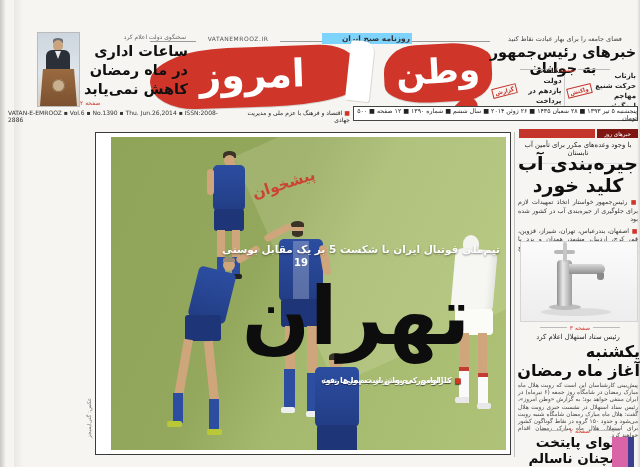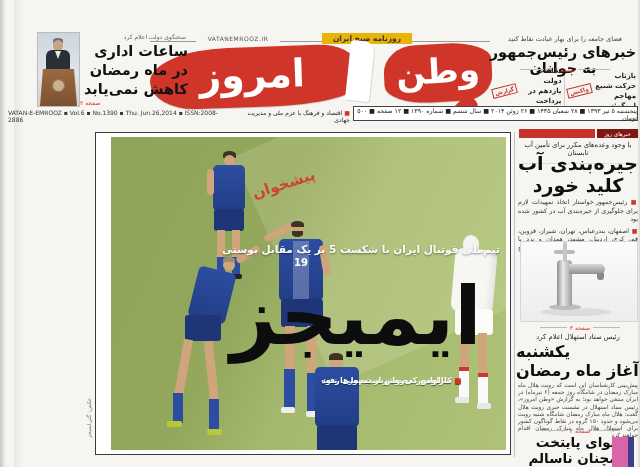--- a/index.html
+++ b/index.html
@@ -12,21 +12,21 @@
   .rtl{direction:rtl;unicode-bidi:plaintext;}
 
   
   .page-edge-left{left:0;top:0;width:6px;height:467px;background:linear-gradient(90deg,#c9c7c2,#f6f5f1);}
   .page-edge-right{right:0;top:0;width:3px;height:467px;background:linear-gradient(270deg,#d8d6d1,#f6f5f1);}
   .page-crease{left:14px;top:0;width:10px;height:467px;background:linear-gradient(90deg,rgba(0,0,0,0.05),rgba(0,0,0,0));}
 
   
   .mast-rule{left:150px;top:41px;width:340px;height:0;border-top:1px solid #999;}
   .mast-url{left:196px;top:34px;width:80px;font-size:6px;letter-spacing:.5px;color:#555;background:#f6f5f1;text-align:center;padding:1px 2px;}
-  .mast-tagline{left:322px;top:33px;width:86px;font-size:7.5px;font-weight:bold;color:#333;background:#eab308;text-align:center;padding:1px 2px;}
+  .mast-tagline{left:322px;top:33px;width:86px;font-size:7.5px;font-weight:bold;color:#333;background:#7dd3fc;text-align:right;padding:1px 2px;}
 
   .logo-blob{background:#cf3529;box-shadow:0 1px 0 rgba(0,0,0,.15);}
   .logo-left{left:150px;top:47px;width:206px;height:60px;border-radius:38% 18% 42% 22% / 52% 34% 30% 46%;transform:rotate(-2deg);}
   .logo-right{left:384px;top:44px;width:108px;height:58px;border-radius:30% 40% 26% 42% / 46% 30% 44% 32%;transform:rotate(-3deg);}
   .logo-one{left:348px;top:41px;width:24px;height:60px;background:#fff;transform:rotate(6deg);border-radius:4px 10px 2px 2px;box-shadow:1px 1px 0 rgba(0,0,0,.12);}
   .logo-drop{left:458px;top:97px;width:20px;height:20px;background:#cf3529;border-radius:50% 50% 50% 0;transform:rotate(45deg);}
   .logo-word{color:#fff;font-weight:900;text-align:center;line-height:1;}
   .logo-word-emrooz{left:152px;top:56px;width:200px;font-size:38px;transform:rotate(-2deg);}
   .logo-word-vatan{left:386px;top:54px;width:104px;font-size:34px;transform:rotate(-3deg);}
 
@@ -101,21 +101,21 @@
   .faucet-box{left:520px;top:241px;width:116px;height:79px;background:linear-gradient(180deg,#fbfbfb,#ededed);border:1px solid #d5d5d5;overflow:hidden;}
   .fc-body{position:absolute;left:36px;top:18px;width:15px;height:46px;border-radius:4px 4px 2px 2px;background:linear-gradient(90deg,#8f8f8f,#e9e9e9 40%,#9c9c9c);}
   .fc-spout{position:absolute;left:48px;top:22px;width:36px;height:10px;border-radius:0 6px 6px 0;background:linear-gradient(180deg,#d9d9d9,#8f8f8f);}
   .fc-nozzle{position:absolute;left:76px;top:31px;width:7px;height:7px;background:#8a8a8a;border-radius:0 0 3px 3px;}
   .fc-handle1{position:absolute;left:33px;top:8px;width:21px;height:4px;background:#b9b9b9;border-radius:2px;}
   .fc-handle2{position:absolute;left:41.5px;top:0px;width:4px;height:20px;background:#c6c6c6;border-radius:2px;}
   .fc-base{position:absolute;left:28px;top:62px;width:32px;height:6px;border-radius:50%;background:#bdbdbd;}
   .fc-shadow{position:absolute;left:20px;top:66px;width:70px;height:8px;border-radius:50%;background:rgba(0,0,0,.08);}
   .rc-pageref1{left:540px;top:324px;width:80px;}
   .rc-kicker2{left:518px;top:333px;width:120px;font-size:6.8px;color:#222;text-align:center;}
-  .rc-h2{left:516px;top:342px;width:124px;font-size:16px;font-weight:900;color:#0f0f0f;text-align:left;line-height:19px;}
+  .rc-h2{left:516px;top:342px;width:124px;font-size:16px;font-weight:900;color:#0f0f0f;text-align:right;line-height:19px;}
   .rc-body{left:518px;top:382px;width:120px;font-size:5.8px;color:#444;line-height:7.2px;text-align:justify;}
   .rc-pageref2{left:540px;top:427px;width:80px;}
   .rc-h3{left:516px;top:434px;width:124px;font-size:13.5px;font-weight:900;color:#0f0f0f;text-align:center;line-height:16px;}
   .corner-pink{left:612px;top:437px;width:22px;height:30px;background:#d964a8;border-right:6px solid #3b3f8e;box-sizing:border-box;}
 </style>
 </head>
 <body>
 
 <div class="abs page-edge-left"></div>
 <div class="abs page-edge-right"></div>
@@ -239,21 +239,21 @@
       <div style="left:22px;top:132px;width:10px;height:32px;background:#fafafa;border-top:4px solid #c43b33;"></div>
       <div style="left:41px;top:138px;width:10px;height:32px;background:#fafafa;border-top:4px solid #c43b33;"></div>
       <div class="shoe" style="left:18px;top:162px;width:14px;height:6px;background:#e8e8e8;"></div>
       <div class="shoe" style="left:40px;top:168px;width:14px;height:6px;background:#e8e8e8;"></div>
     </div>
 
     <div class="ply wm-fa rtl">پیشخوان</div>
     <div class="ply ph-headline rtl">
       <span>تیم‌ملی فوتبال ایران با شکست 5 بر یک مقابل بوسنی</span><br>
     </div>
-    <div class="ply ph-big rtl">ایمیجز</div>
+    <div class="ply ph-big rtl">تهران</div>
     <div class="ply ph-bullets rtl">
       <div class="ph-bullet"><span class="sq">■</span> <span>سالوادور محیط زیست یوزها نبود</span></div>
       <div class="ph-bullet"><span class="sq">■</span> <span>کارلوس کی‌روش از تیم‌ملی رفت</span></div>
     </div>
   </div>
 </div>
 <div class="abs credit rtl">عکس: گتی‌ایمیجز</div>
 
 <div class="abs vsep"></div>
 <div class="abs rc-labelbar"></div>

